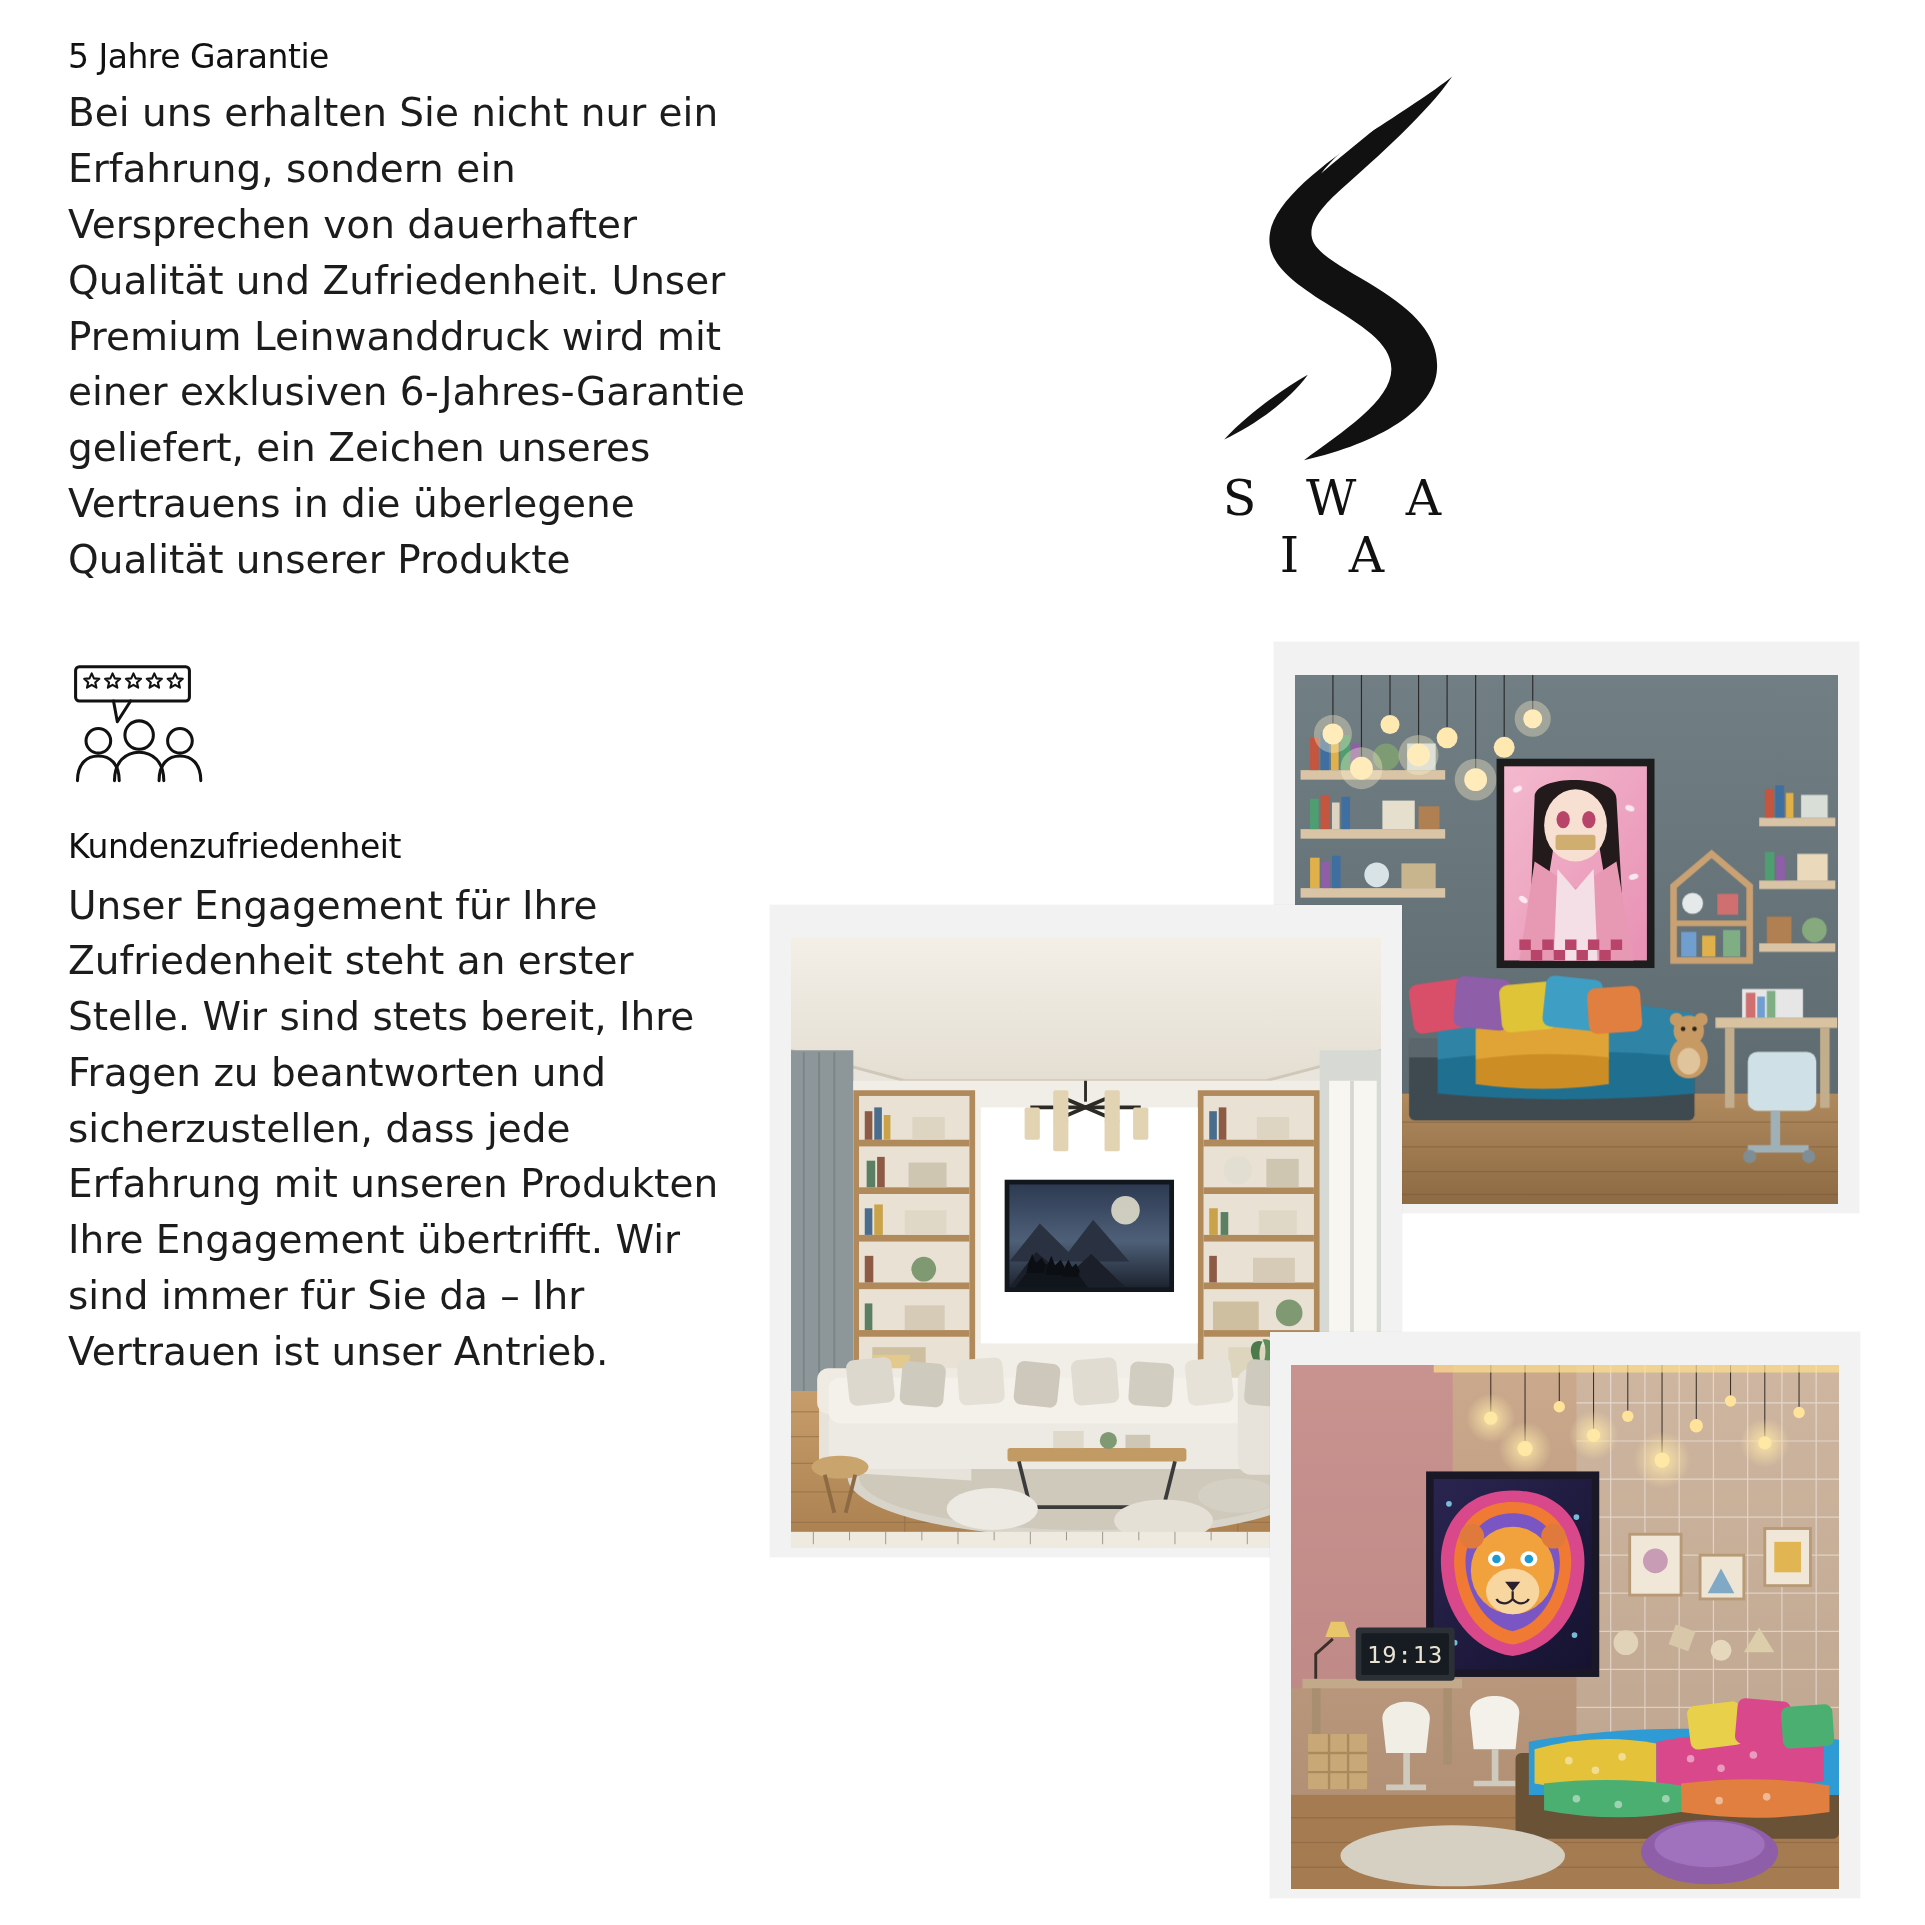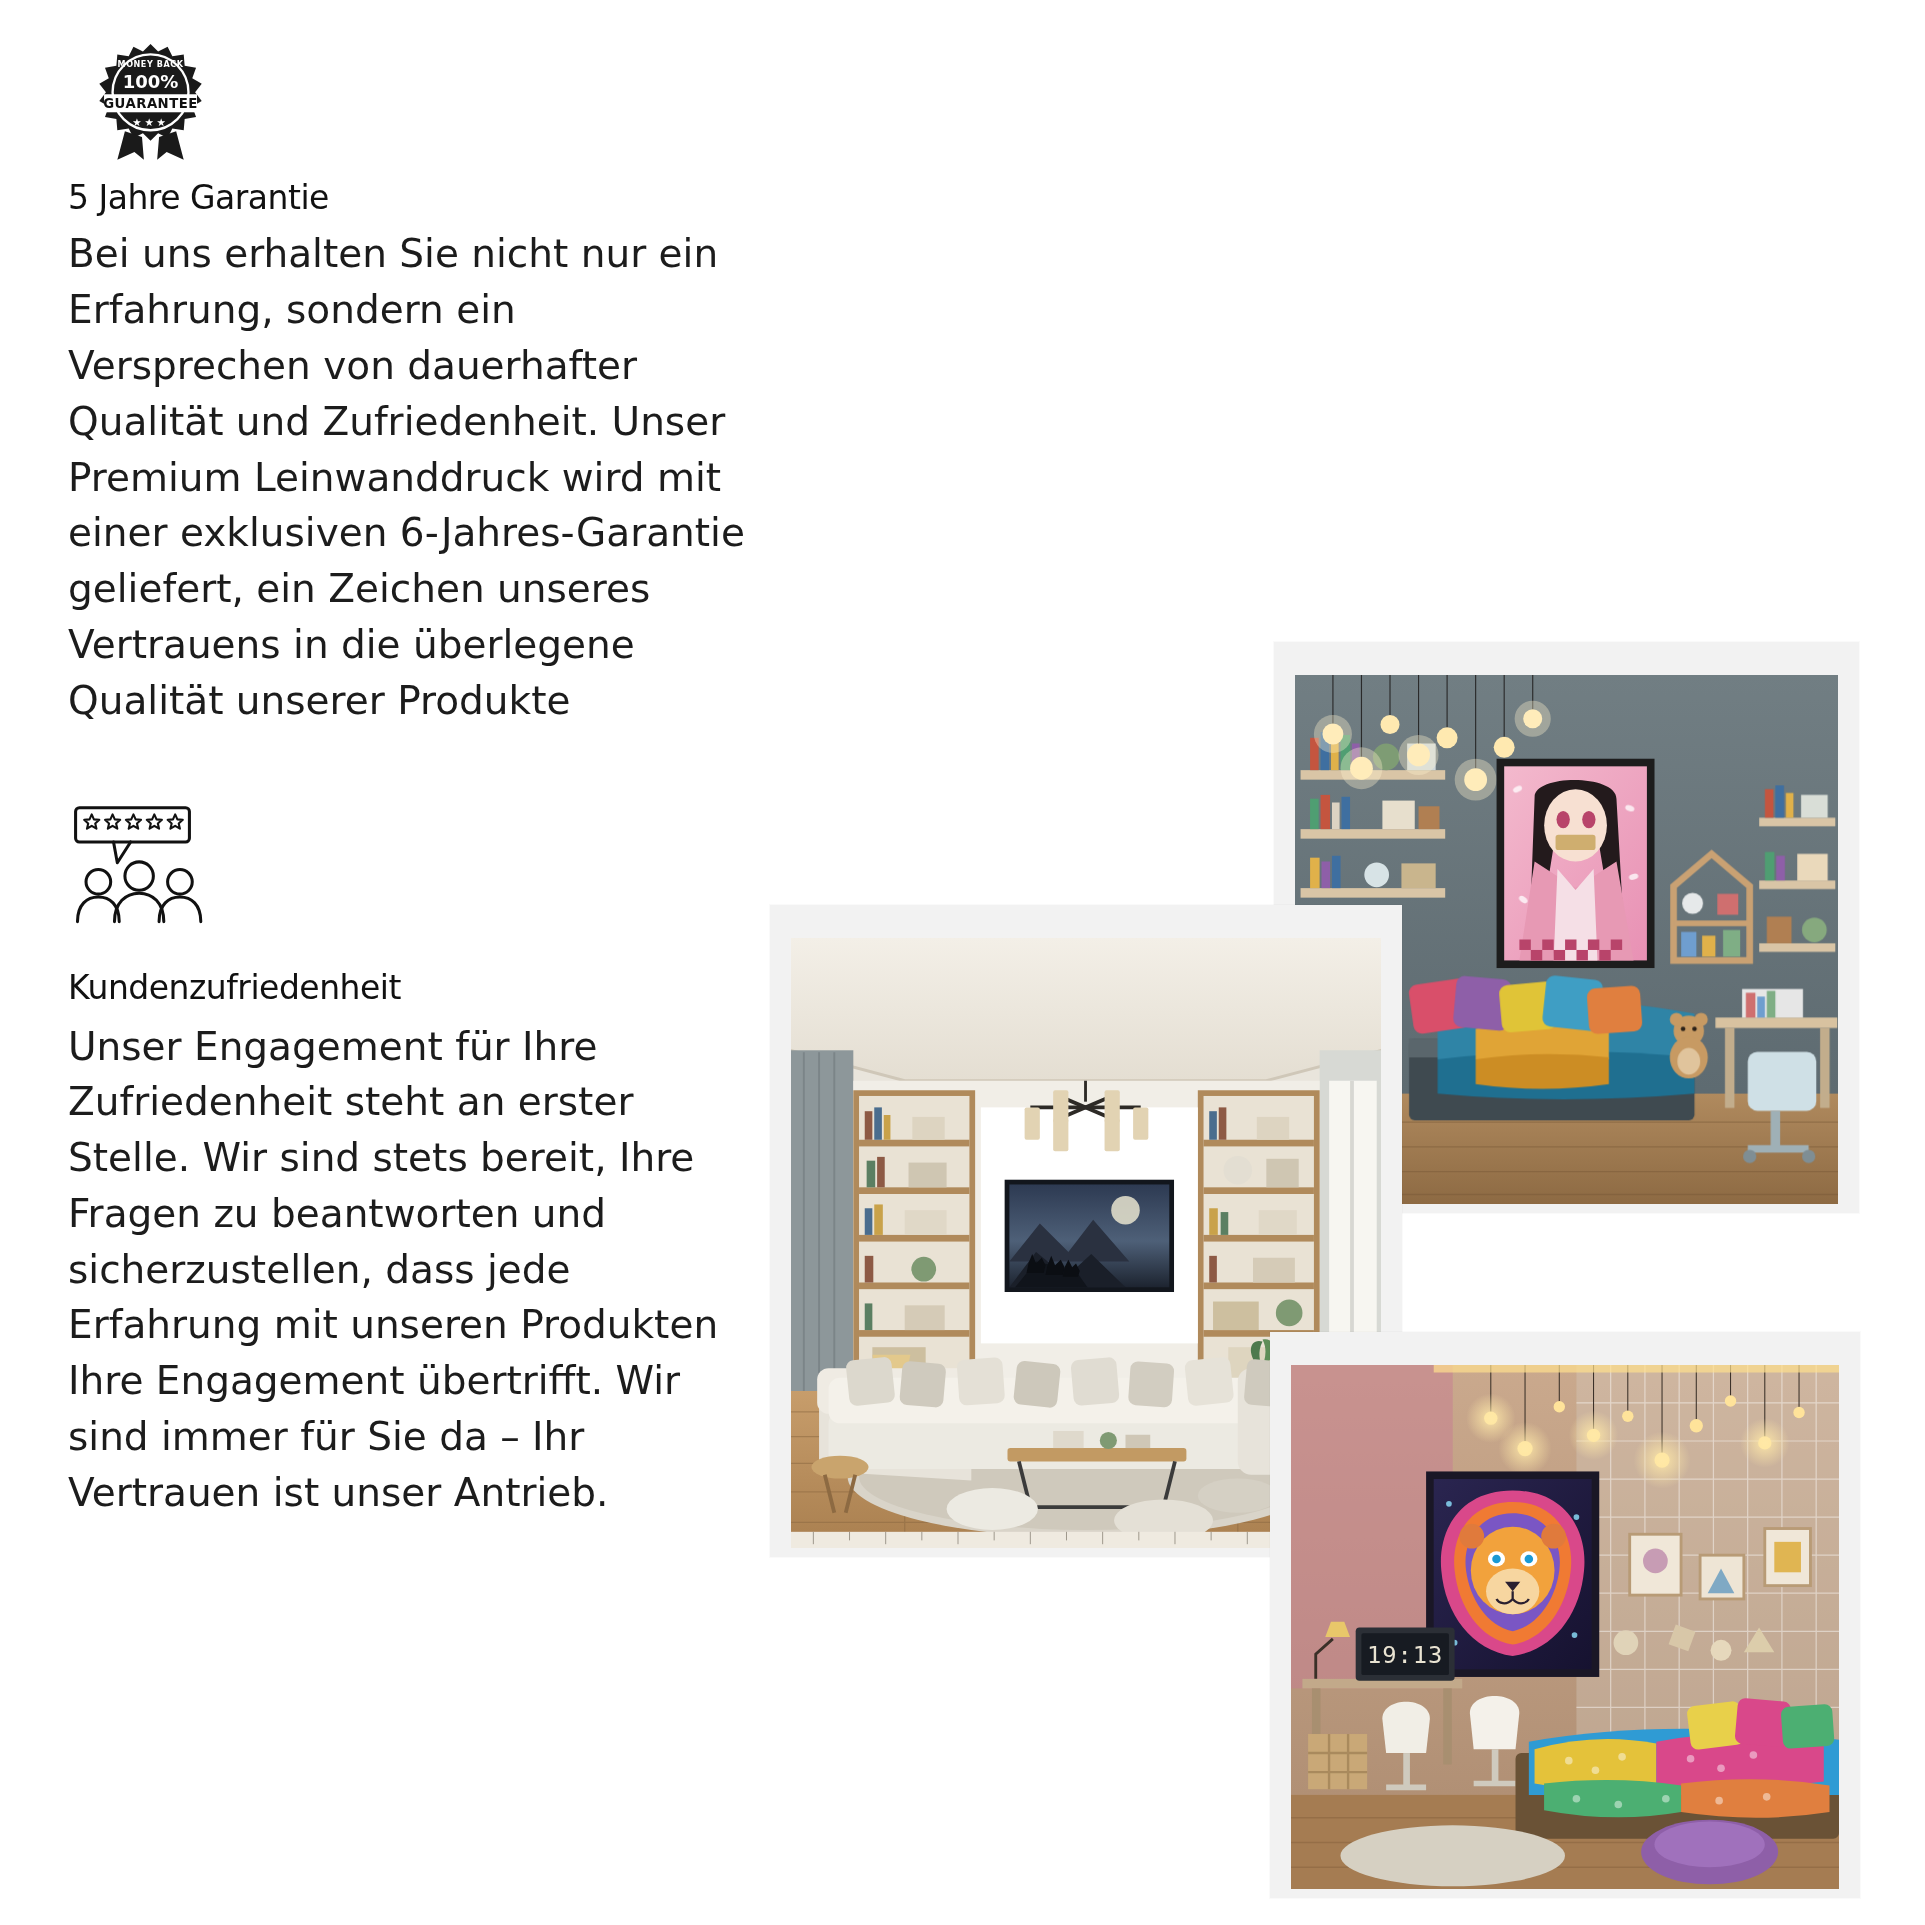--- a/index.html
+++ b/index.html
@@ -111,37 +111,20 @@
   
   svg.scene { display:block; width:100%; height:100%; }
 </style>
 </head>
 <body>
 
 <div class="page">
 
   <div class="left-col">
 
-    <div class="badge-wrap">
-      <svg class="badge" viewBox="0 0 175 128">
-        <g>
-
-          <path d="M87 6 L95 14 L105 9 L110 19 L122 17 L123 29 L135 31 L131 42 L141 48 L134 57 L141 66 L131 72 L135 83 L123 85 L122 97 L110 95 L105 105 L95 100 L87 108 L79 100 L69 105 L64 95 L52 97 L51 85 L39 83 L43 72 L33 66 L40 57 L33 48 L43 42 L39 31 L51 29 L52 17 L64 19 L69 9 L79 14 Z" fill="#1a1a1a"></path>
-          <circle cx="87" cy="57" r="40" fill="none" stroke="#ffffff" stroke-width="2.5"></circle>
-          <text x="87" y="30" text-anchor="middle" fill="#ffffff" font-family="DejaVu Sans, sans-serif" font-size="8.5" font-weight="bold" letter-spacing="0.6">MONEY BACK</text>
-          <text x="87" y="52" text-anchor="middle" fill="#ffffff" font-family="DejaVu Sans, sans-serif" font-size="19" font-weight="bold">100%</text>
-          <rect x="38" y="59" width="98" height="19" fill="#ffffff"></rect>
-          <text x="87" y="74" text-anchor="middle" fill="#111111" font-family="DejaVu Sans, sans-serif" font-size="14" font-weight="bold" letter-spacing="0.5">GUARANTEE</text>
-          <text x="87" y="92" text-anchor="middle" fill="#ffffff" font-family="DejaVu Sans, sans-serif" font-size="11" letter-spacing="3">★★★</text>
-
-          <path d="M60 98 L52 128 L70 120 L80 128 L78 104 Z" fill="#1a1a1a"></path>
-          <path d="M114 98 L122 128 L104 120 L94 128 L96 104 Z" fill="#1a1a1a"></path>
-        </g>
-      </svg>
-    </div>
 
     <div class="block-1">
       <h2 class="section-title">5 Jahre Garantie</h2>
       <p class="body-text">
         <span>Bei uns erhalten Sie nicht nur ein Erfahrung, sondern ein </span><b>Versprechen von dauerhafter Qualität und Zufriedenheit</b><span>. Unser Premium Leinwanddruck wird mit einer exklusiven 6-Jahres-Garantie geliefert, ein Zeichen unseres Vertrauens in die überlegene Qualität unserer Produkte</span>
       </p>
     </div>
 
     <div class="cust-icon-wrap">
       <svg viewBox="0 0 175 140" width="166" height="133">
@@ -169,20 +152,38 @@
     </div>
 
     <div class="block-2">
       <h2 class="section-title">Kundenzufriedenheit</h2>
       <p class="body-text">
         <span>Unser Engagement </span><b>für Ihre Zufriedenheit</b><span> steht an erster Stelle. Wir sind stets bereit, Ihre Fragen zu beantworten und sicherzustellen, dass jede Erfahrung mit unseren Produkten Ihre Engagement übertrifft. Wir sind </span><b>immer für Sie da</b><span> – Ihr Vertrauen ist unser Antrieb.</span>
       </p>
     </div>
   </div>
 
+  <div class="logo-wrap">
+    <svg class="logo-mark" viewBox="0 0 300 420">
+      <path d="M276 10
+               C250 48 196 96 160 128
+               C140 146 126 162 128 178
+               C130 196 160 210 196 232
+               C238 258 262 284 260 318
+               C258 360 200 396 120 414
+               C160 384 212 352 212 318
+               C212 290 180 272 142 248
+               C104 224 80 204 84 176
+               C88 142 140 102 188 70
+               C222 48 256 26 276 10 Z" fill="#111111"></path>
+      <path d="M236 28 C206 58 166 88 138 112 C160 84 204 52 236 28 Z" fill="#ffffff"></path>
+      <path d="M36 392 C60 366 96 340 124 324 C104 352 66 378 36 392 Z" fill="#111111"></path>
+    </svg>
+    <div class="logo-word">S W A I A</div>
+  </div>
 
   <div class="photo-frame" id="frame-anime">
     <div class="photo-inner">
       <svg class="scene" viewBox="0 0 571 556" preserveAspectRatio="xMidYMid slice">
         <defs>
           <linearGradient id="animeWall" x1="0" y1="0" x2="0" y2="1">
             <stop offset="0%" stop-color="#717e83"></stop>
               <stop offset="100%" stop-color="#5d6a70"></stop>
           </linearGradient>
           <linearGradient id="animeFloor" x1="0" y1="0" x2="0" y2="1">

